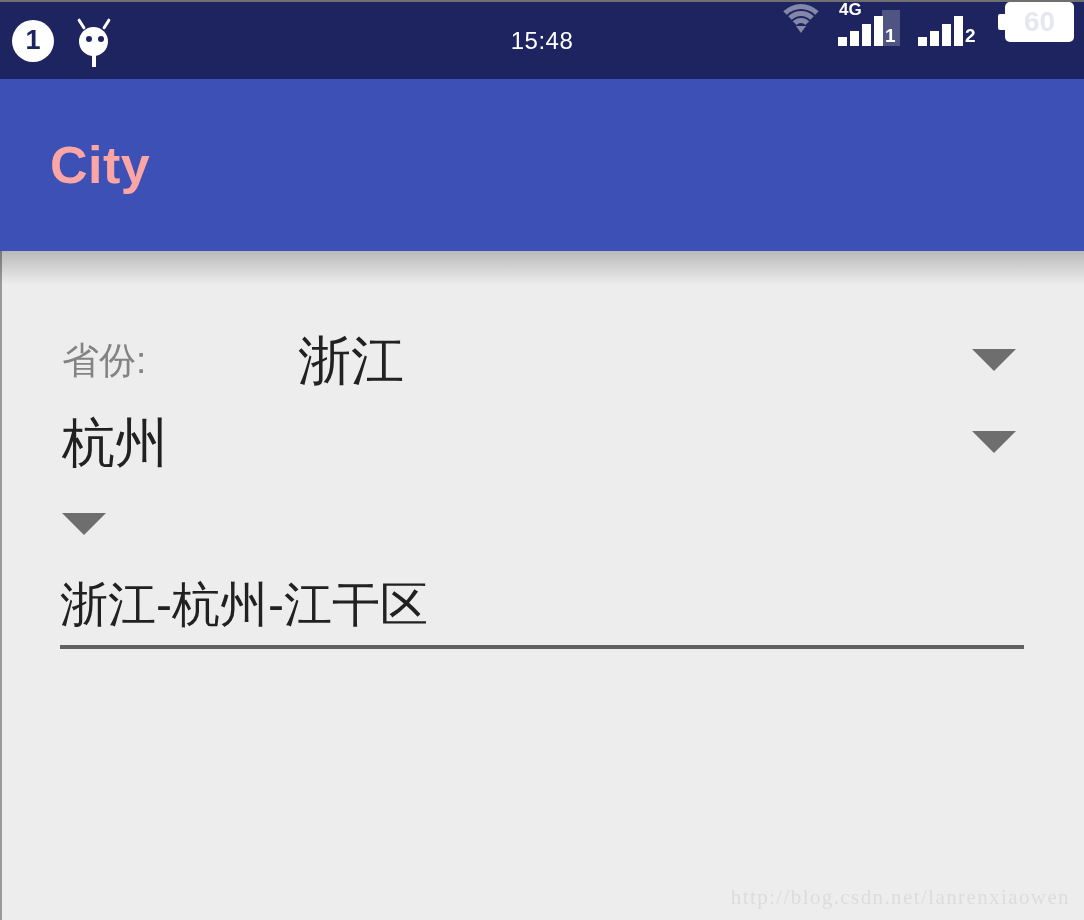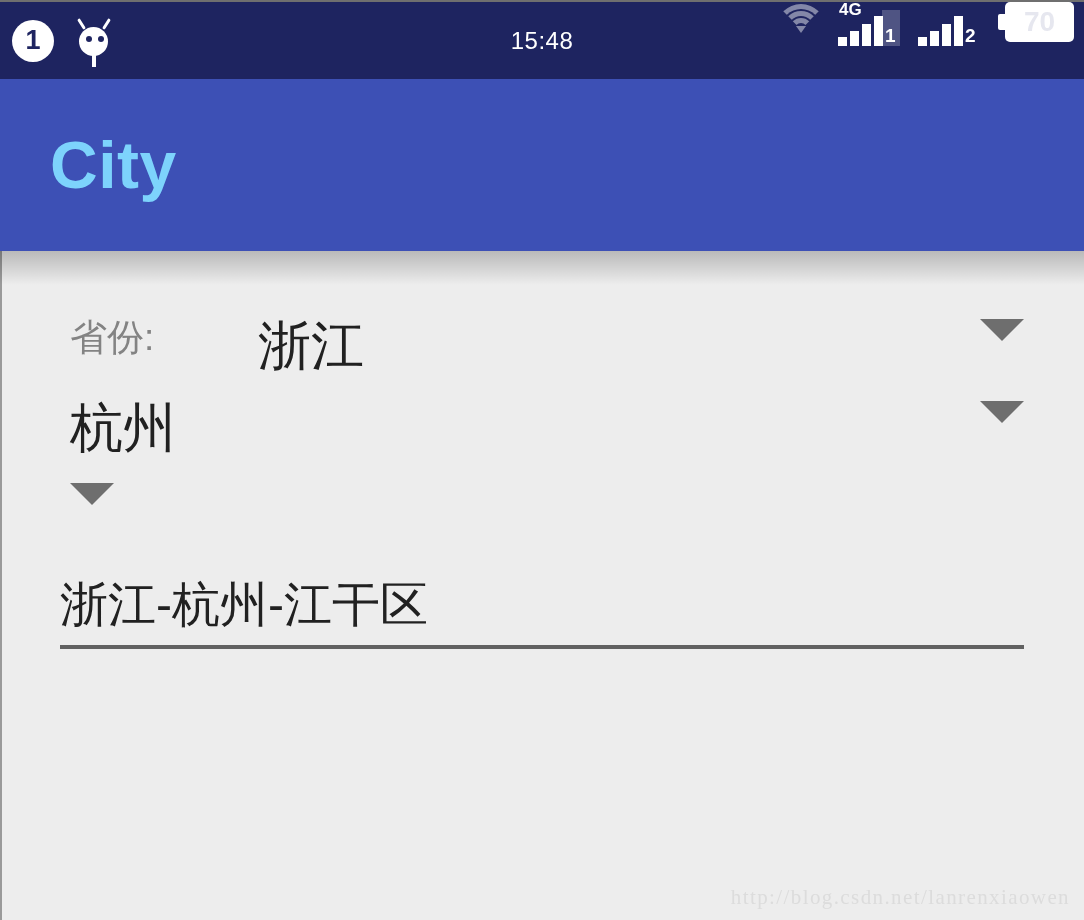--- a/index.html
+++ b/index.html
@@ -226,22 +226,22 @@
     width: 1084px;
     height: 172px;
     background: #3d50b5;
     box-sizing: border-box;
   }
   #app-bar-title {
     position: absolute;
     left: 50px;
     top: 50%;
     transform: translateY(-50%);
-    color: #7dd3fc;
-    font-size: 66px;
+    color: #fca5a5;
+    font-size: 52px;
     font-weight: bold;
     letter-spacing: 0.5px;
     line-height: 1;
   }
   #app-bar-shadow {
     position: absolute;
     left: 0; top: 251px;
     width: 1084px;
     height: 34px;
     background: linear-gradient(to bottom, rgba(0,0,0,0.22), rgba(0,0,0,0));
@@ -254,24 +254,26 @@
     left: 0; top: 251px;
     width: 1084px;
     height: 669px;
     background: #ededed;
     border-left: 2px solid #9a9a9a;
     box-sizing: border-box;
   }
 
   .spinner-row {
     position: absolute;
-    left: 68px;
+    left: 60px;
     width: 972px;
     height: 82px;
     display: flex;
+    align-items: center;
+    gap: 48px;
   }
   #row-province { top: 68px; }
   #row-city     { top: 150px; }
   #row-county   { top: 232px; }
 
   .row-label {
     width: 188px;
     color: #838383;
     font-size: 37px;
     line-height: 1;
@@ -372,21 +374,21 @@
           <div class="bar b2"></div>
           <div class="bar b3"></div>
           <div class="bar b4"></div>
         </div>
         <div class="slot">2</div>
       </div>
 
       <div class="battery">
         <div class="nub"></div>
         <div class="body">
-          <div class="pct">70</div>
+          <div class="pct">60</div>
         </div>
       </div>
 
     </div>
   </div>
 
   <div id="app-bar">
     <div id="app-bar-title">City</div>
   </div>
 

